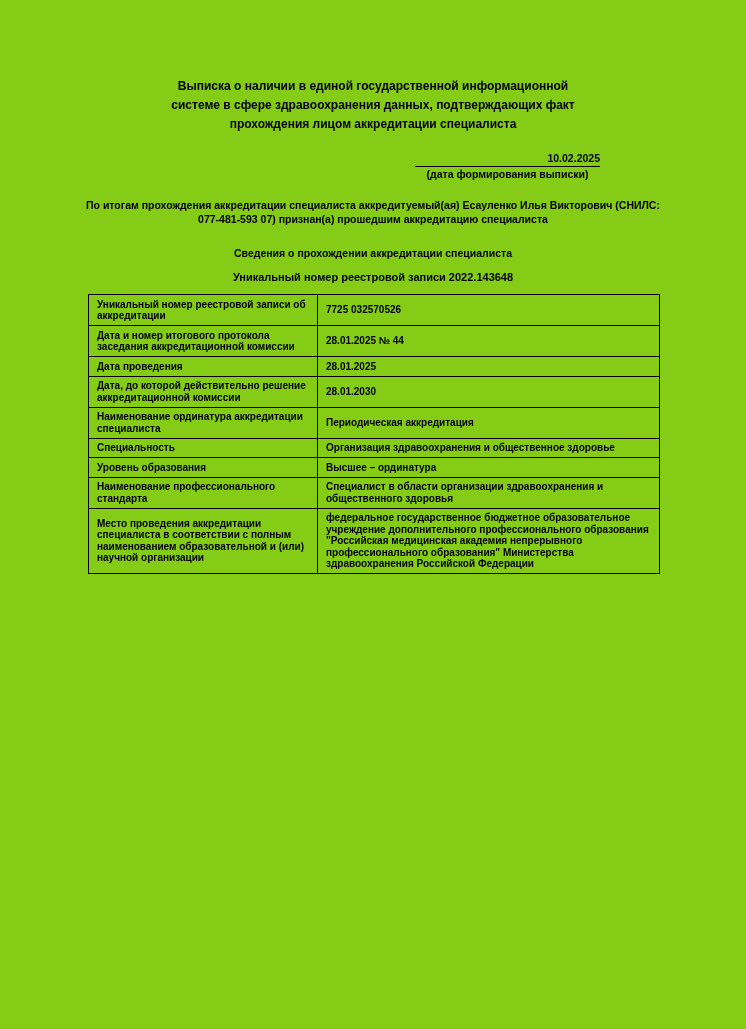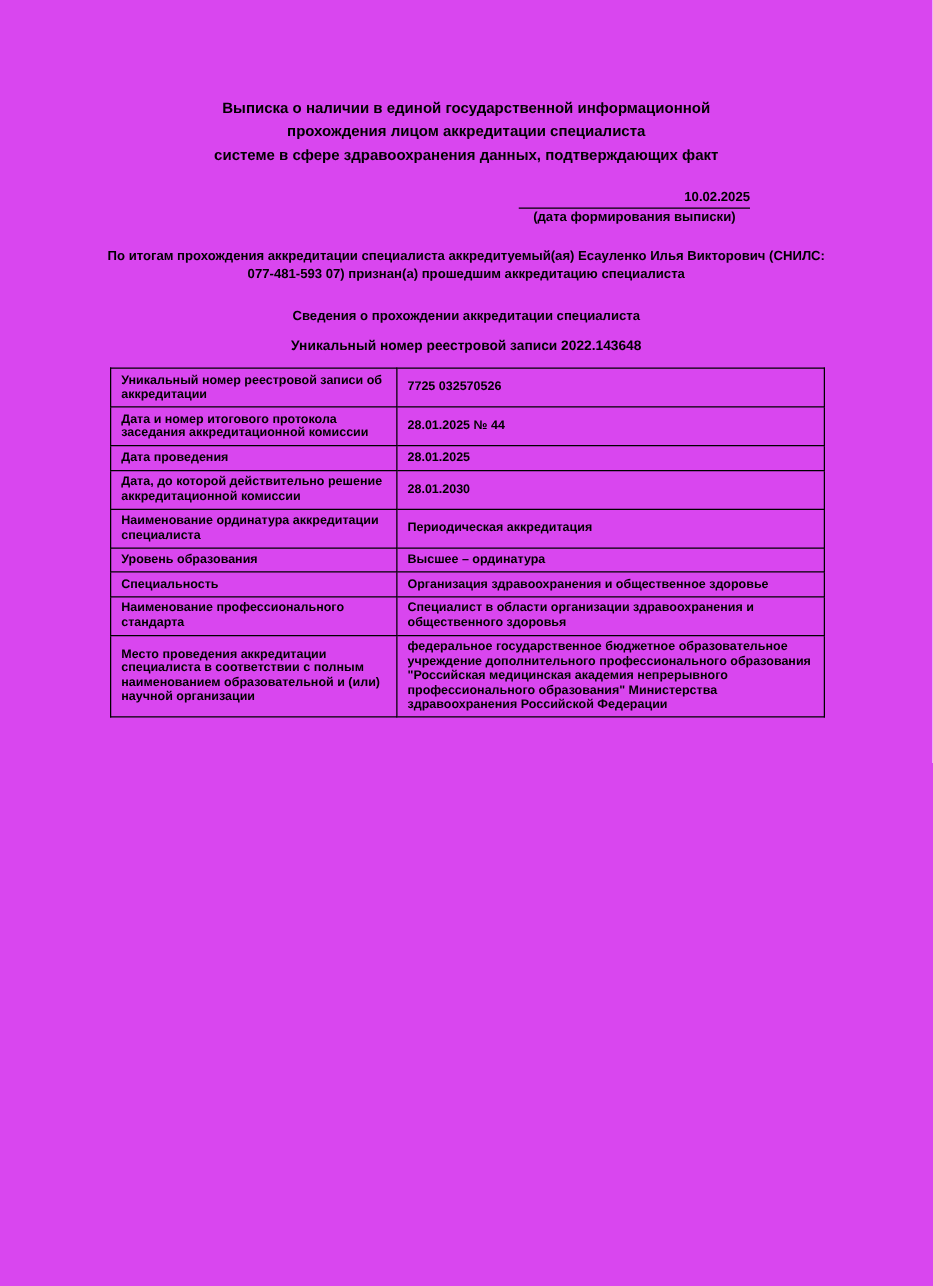--- a/index.html
+++ b/index.html
@@ -4,21 +4,21 @@
 <style>
   html, body {
     margin: 0;
     padding: 0;
     background: #ffffff;
   }
   .page {
     position: relative;
     width: 746px;
     height: 1029px;
-    background: #d946ef;
+    background: #84cc16;
     color: #000000;
     font-family: "Liberation Sans", sans-serif;
     font-weight: bold;
     overflow: hidden;
   }
   .title {
     padding-top: 77px;
     width: 560px;
     margin: 0 auto;
     text-align: center;
@@ -79,22 +79,22 @@
   td.col-label { width: 212px; }
   td.col-value { width: 325px; }
 </style>
 </head>
 <body>
 
 <div class="page">
 
   <div class="title">
     <div>Выписка о наличии в единой государственной информационной</div>
+    <div>системе в сфере здравоохранения данных, подтверждающих факт</div>
     <div>прохождения лицом аккредитации специалиста</div>
-    <div>системе в сфере здравоохранения данных, подтверждающих факт</div>
   </div>
 
   <div class="date-block">
     <span class="date-value">10.02.2025</span>
     <span class="date-caption">(дата формирования выписки)</span>
   </div>
 
   <p class="intro">По итогам прохождения аккредитации специалиста аккредитуемый(ая) Есауленко Илья Викторович (СНИЛС: 077-481-593 07) признан(а) прошедшим аккредитацию специалиста</p>
 
   <div class="section-heading">Сведения о прохождении аккредитации специалиста</div>
@@ -117,26 +117,26 @@
       </tr>
       <tr>
         <td class="col-label">Дата, до которой действительно решение аккредитационной комиссии</td>
         <td class="col-value">28.01.2030</td>
       </tr>
       <tr>
         <td class="col-label">Наименование ординатура аккредитации специалиста</td>
         <td class="col-value">Периодическая аккредитация</td>
       </tr>
       <tr>
+        <td class="col-label">Специальность</td>
+        <td class="col-value">Организация здравоохранения и общественное здоровье</td>
+      </tr>
+      <tr>
         <td class="col-label">Уровень образования</td>
         <td class="col-value">Высшее – ординатура</td>
-      </tr>
-      <tr>
-        <td class="col-label">Специальность</td>
-        <td class="col-value">Организация здравоохранения и общественное здоровье</td>
       </tr>
       <tr>
         <td class="col-label">Наименование профессионального стандарта</td>
         <td class="col-value">Специалист в области организации здравоохранения и общественного здоровья</td>
       </tr>
       <tr>
         <td class="col-label">Место проведения аккредитации специалиста в соответствии с полным наименованием образовательной и (или) научной организации</td>
         <td class="col-value">федеральное государственное бюджетное образовательное учреждение дополнительного профессионального образования "Российская медицинская академия непрерывного профессионального образования" Министерства здравоохранения Российской Федерации</td>
       </tr>
     </tbody>

